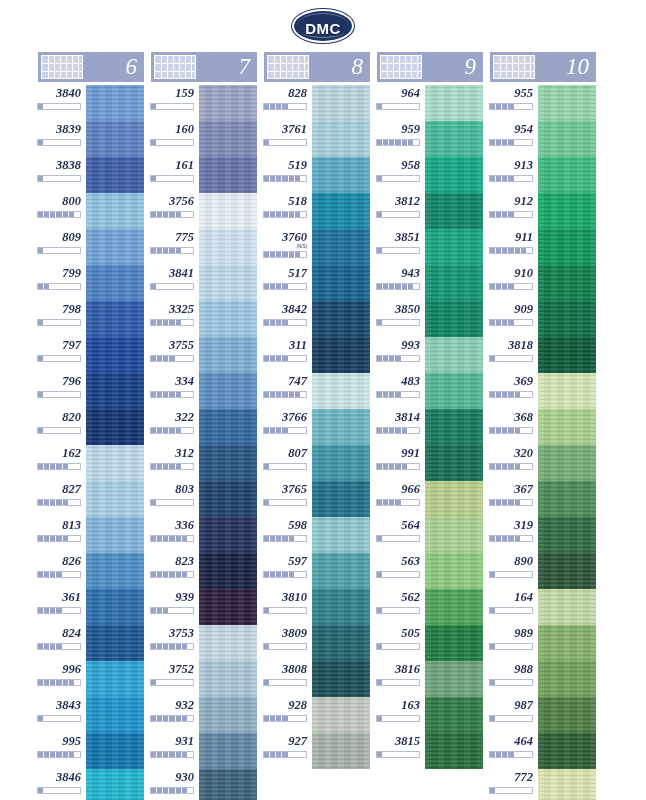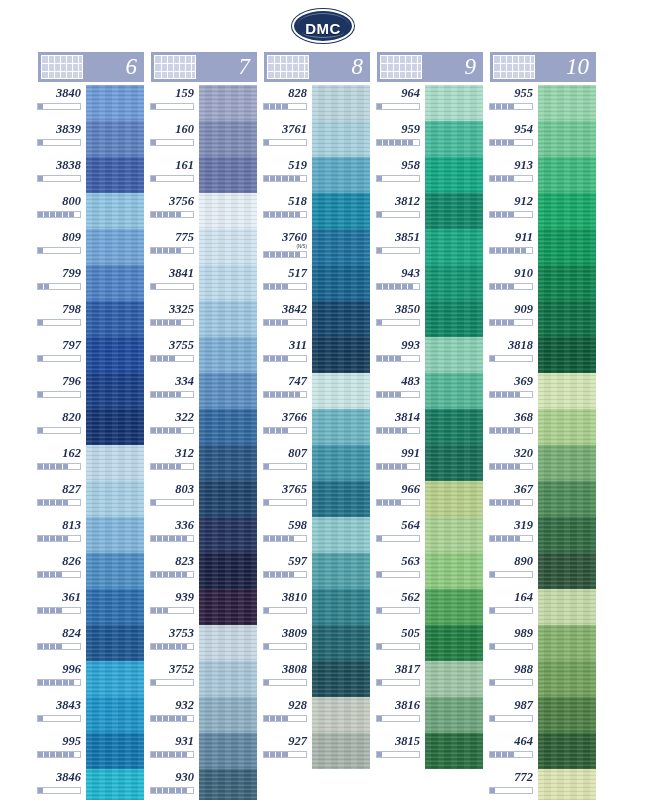--- a/index.html
+++ b/index.html
@@ -1396,47 +1396,47 @@
                 <span></span>
                 <span></span>
                 <span></span>
                 <span></span>
               </div>
             </div>
             <div class="swatch" style="background: rgb(29, 123, 63);"></div>
           </div>
           <div class="row">
             <div class="row-label">
-              <div class="thread-no">3817</div>
-              <div class="seg">
-                <span class="on"></span>
-                <span></span>
-                <span></span>
-                <span></span>
-                <span></span>
-                <span></span>
-                <span></span>
-              </div>
-            </div>
-            <div class="swatch" style="background: rgb(157, 196, 164);"></div>
-          </div>
-          <div class="row">
-            <div class="row-label">
               <div class="thread-no">3816</div>
               <div class="seg">
                 <span class="on"></span>
                 <span></span>
                 <span></span>
                 <span></span>
                 <span></span>
                 <span></span>
                 <span></span>
               </div>
             </div>
             <div class="swatch" style="background: rgb(107, 163, 123);"></div>
+          </div>
+          <div class="row">
+            <div class="row-label">
+              <div class="thread-no">163</div>
+              <div class="seg">
+                <span class="on"></span>
+                <span></span>
+                <span></span>
+                <span></span>
+                <span></span>
+                <span></span>
+                <span></span>
+              </div>
+            </div>
+            <div class="swatch" style="background: rgb(46, 122, 67);"></div>
           </div>
           <div class="row">
             <div class="row-label">
               <div class="thread-no">3815</div>
               <div class="seg">
                 <span class="on"></span>
                 <span></span>
                 <span></span>
                 <span></span>
                 <span></span>

